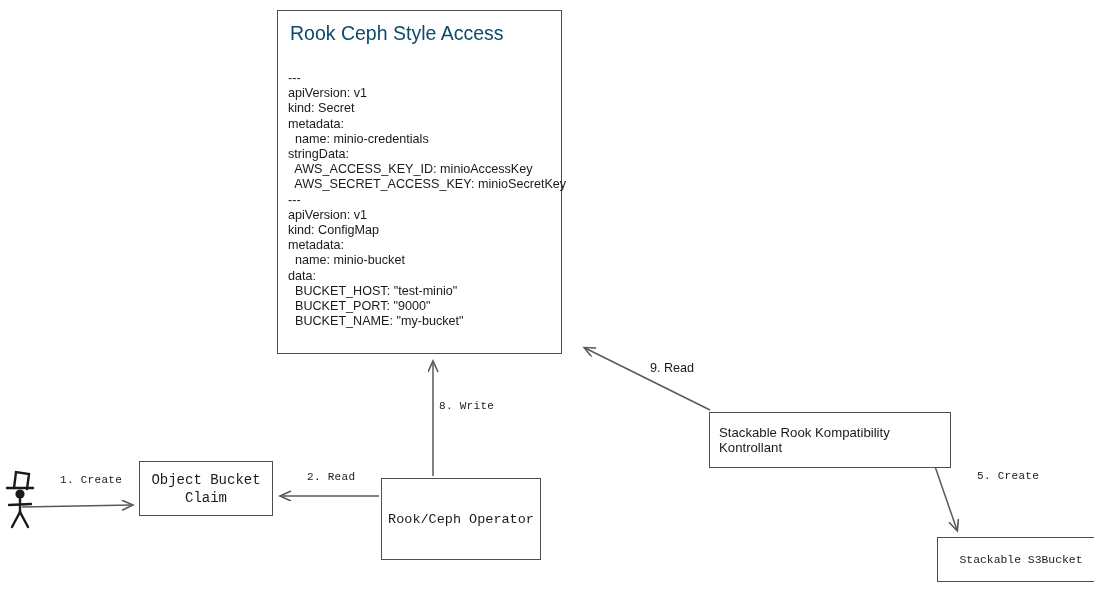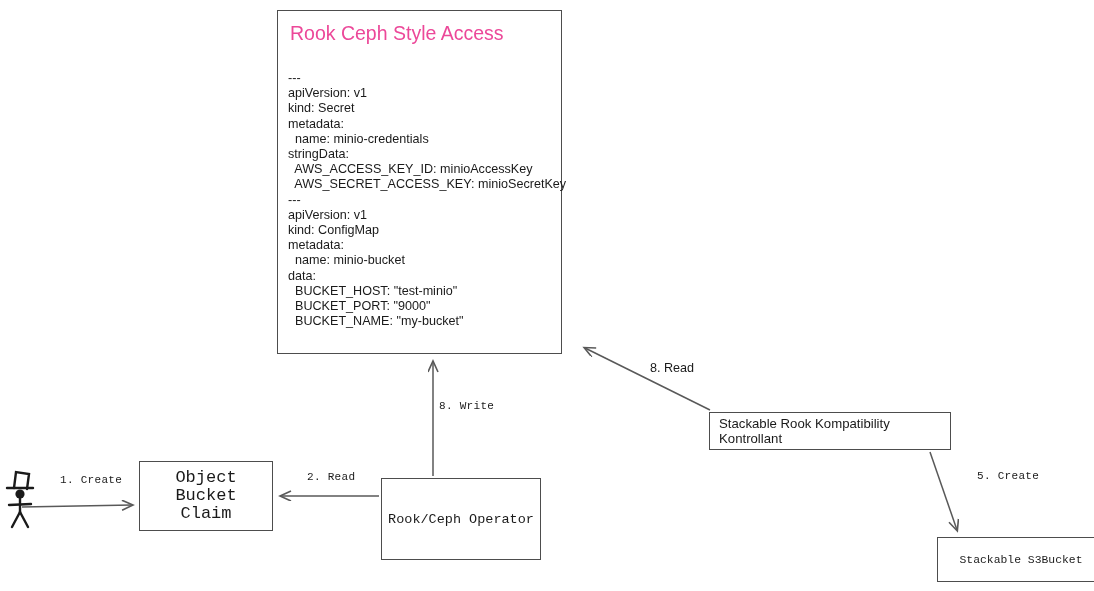--- a/index.html
+++ b/index.html
@@ -49,59 +49,58 @@
     width: 285px;
     height: 344px;
     padding: 0;
   }
   #yaml-title {
     position: absolute;
     left: 12px;
     top: 11px;
     font-size: 19.5px;
     font-family: "Liberation Sans", sans-serif;
-    color: #ec4899;
+    color: #0c4a6e;
     white-space: nowrap;
   }
   #yaml-body {
     position: absolute;
     left: 10px;
     top: 60px;
     width: 272px;
     font-family: "Liberation Sans", sans-serif;
     font-size: 12.6px;
     line-height: 15.2px;
     color: #1a1a1a;
     white-space: pre;
   }
 
   
   #obc-node {
     left: 139px;
     top: 461px;
     width: 134px;
-    height: 70px;
-    font-size: 17px;
+    height: 55px;
+    font-size: 14px;
     line-height: 18px;
-    justify-content: flex-end;
   }
   
   #operator-node {
     left: 381px;
     top: 478px;
     width: 160px;
     height: 82px;
     font-size: 13.5px;
   }
   
   #srkk-node {
     left: 709px;
     top: 412px;
     width: 242px;
-    height: 38px;
+    height: 56px;
     font-size: 13.2px;
     padding-left: 9px;
   }
   
   #s3bucket-node {
     left: 937px;
     top: 537px;
     width: 168px;
     height: 45px;
     font-size: 11.4px;
@@ -212,14 +211,14 @@
   <span>Stackable Rook Kompatibility Kontrollant</span>
 </div>
 
 <div class="node mono-node" id="s3bucket-node">
   <span>Stackable S3Bucket</span>
 </div>
 
 <div class="edge-label mono-label" id="label-create1">1. Create</div>
 <div class="edge-label mono-label" id="label-read2">2. Read</div>
 <div class="edge-label mono-label" id="label-write3">8. Write</div>
-<div class="edge-label sans-label" id="label-read4">8. Read</div>
+<div class="edge-label sans-label" id="label-read4">9. Read</div>
 <div class="edge-label mono-label" id="label-create5">5. Create</div>
 
 </body></html>

